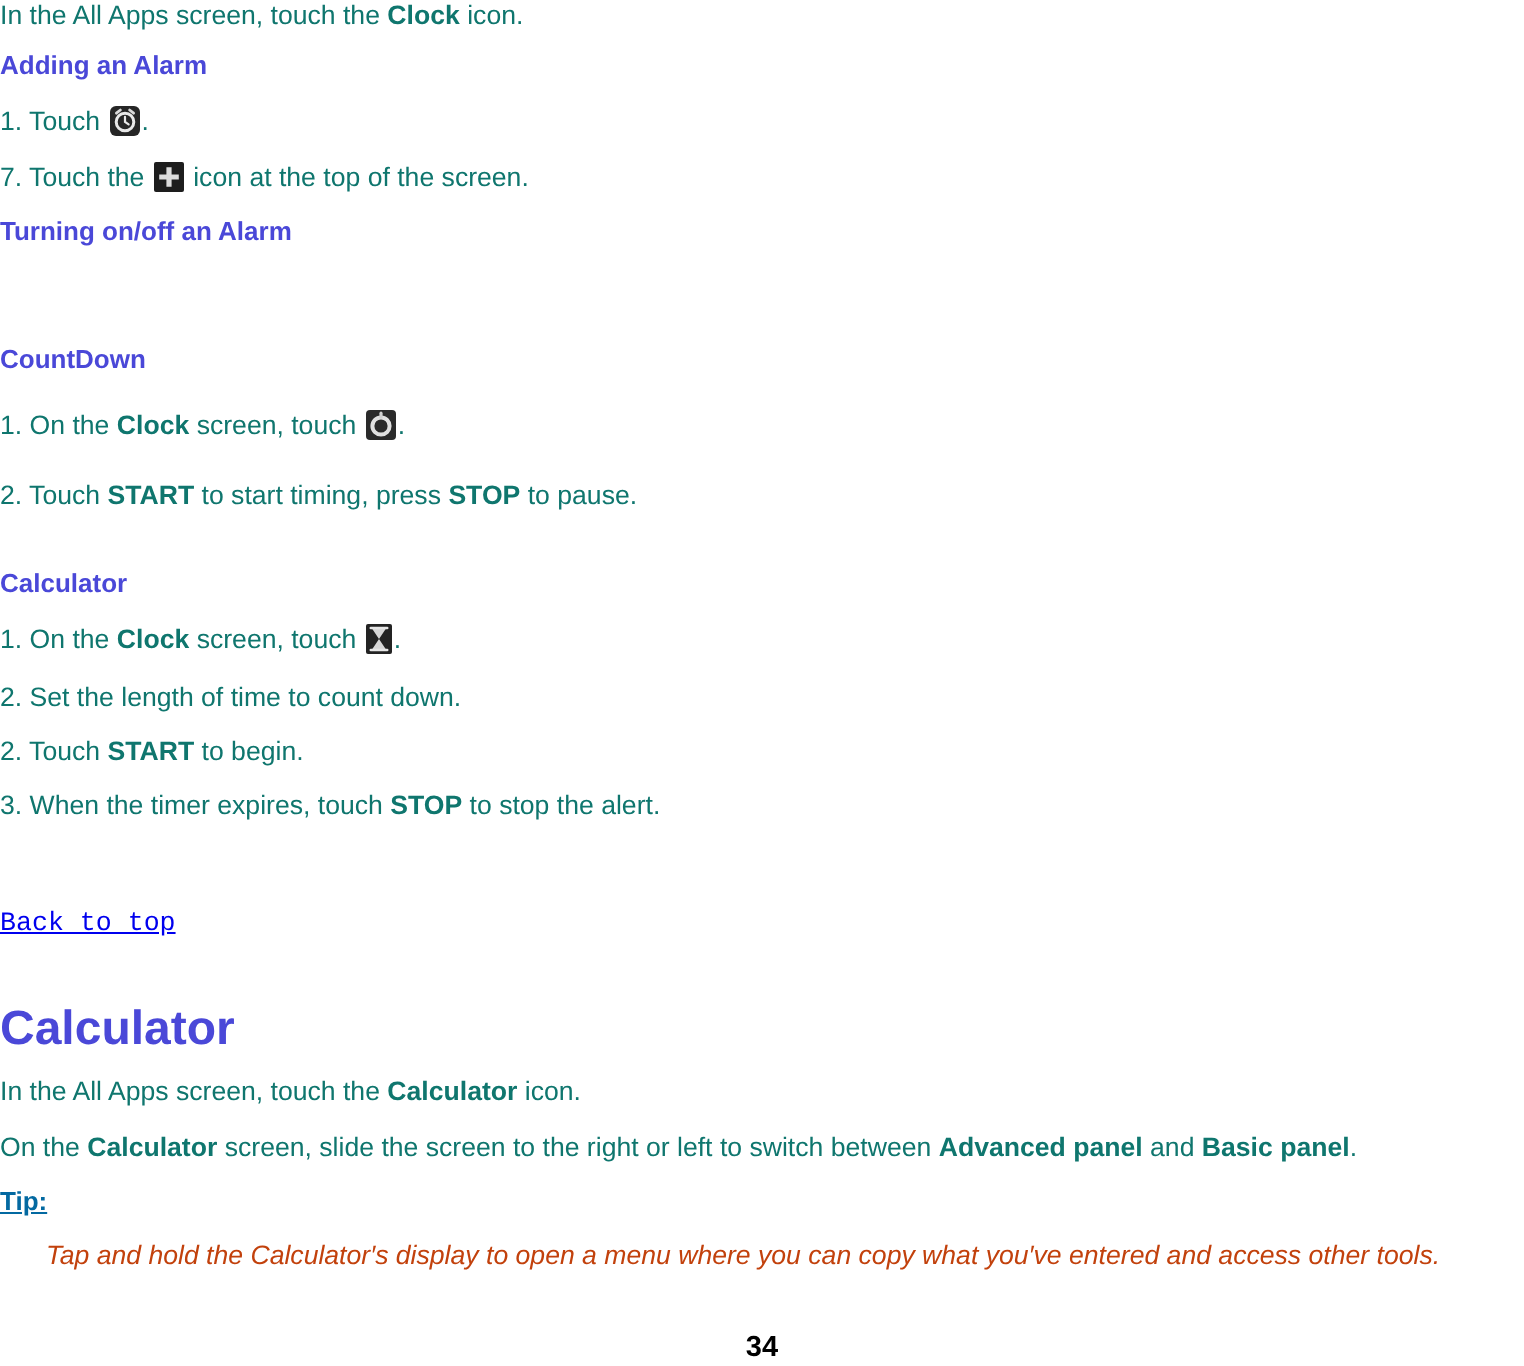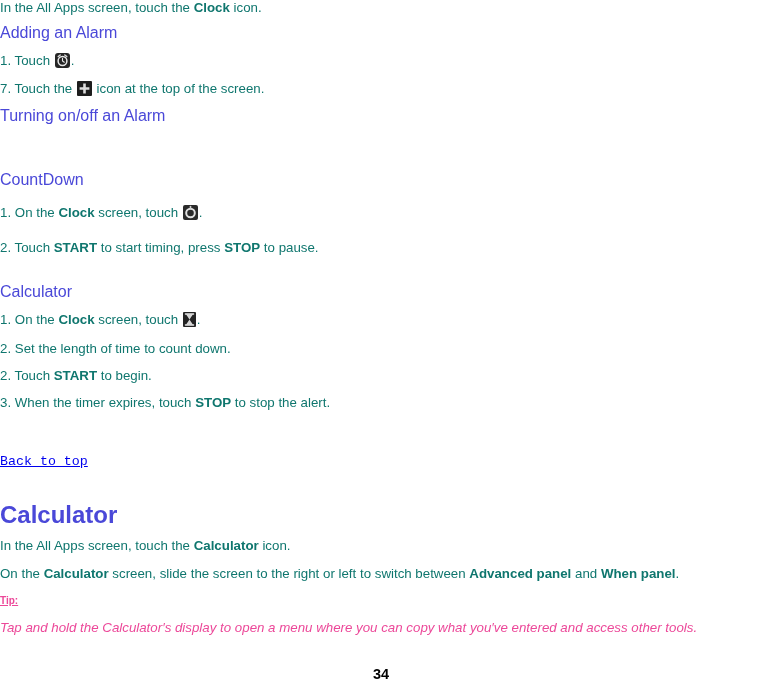--- a/index.html
+++ b/index.html
@@ -28,22 +28,22 @@
     left: 0;
     font-size: 13.3px;
     line-height: 17px;
     color: #0f766e;
     white-space: nowrap;
   }
 
   .heading {
     position: absolute;
     left: 0;
-    font-size: 16px;
-    font-weight: normal;
+    font-size: 13px;
+    font-weight: bold;
     color: #4a48d8;
     line-height: 17px;
     white-space: nowrap;
   }
 
   .bigheading {
     position: absolute;
     left: 0;
     font-size: 24px;
     font-weight: bold;
@@ -60,35 +60,36 @@
   }
   .linkline a {
     color: #0000ee;
     text-decoration: underline;
     font-family: Liberation Mono, monospace;
   }
 
   .tiplabel {
     position: absolute;
     left: 0;
-    font-size: 10px;
+    font-size: 13px;
     font-weight: bold;
     text-decoration: underline;
-    color: #ec4899;
+    color: #0369a1;
     line-height: 17px;
   }
 
   .tiptext {
     position: absolute;
     left: 0;
     width: 743px;
     font-size: 13.3px;
     font-style: italic;
     line-height: 25px;
-    color: #ec4899;
+    color: #c2410c;
+    text-align: center;
   }
 
   .pagenum {
     position: absolute;
     left: 0;
     width: 762px;
     text-align: center;
     font-size: 14.5px;
     font-weight: bold;
     color: #000000;
@@ -157,21 +158,21 @@
   <div class="para" style="top:367px;"><span>2. Touch </span><b>START</b><span> to begin.</span></div>
 
   <div class="para" style="top:394px;"><span>3. When the timer expires, touch </span><b>STOP</b><span> to stop the alert.</span></div>
 
   <div class="linkline" style="top:452px;"><a href="#">Back to top</a></div>
 
   <div class="bigheading" style="top:501px;">Calculator</div>
 
   <div class="para" style="top:537px;"><span>In the All Apps screen, touch the </span><b>Calculator</b><span> icon.</span></div>
 
-  <div class="para" style="top:565px;"><span>On the </span><b>Calculator</b><span> screen, slide the screen to the right or left to switch between </span><b>Advanced panel</b><span> and </span><b>When panel</b><span>.</span></div>
+  <div class="para" style="top:565px;"><span>On the </span><b>Calculator</b><span> screen, slide the screen to the right or left to switch between </span><b>Advanced panel</b><span> and </span><b>Basic panel</b><span>.</span></div>
 
   <div class="tiplabel" style="top:592px;">Tip:</div>
 
   <div class="tiptext" style="top:615px;">Tap and hold the Calculator′s display to open a menu where you can copy what you′ve entered and access other tools.</div>
 
   <div class="pagenum" style="top:666px;text-align:center;">34</div>
 
 </div>
 
 </body></html>

